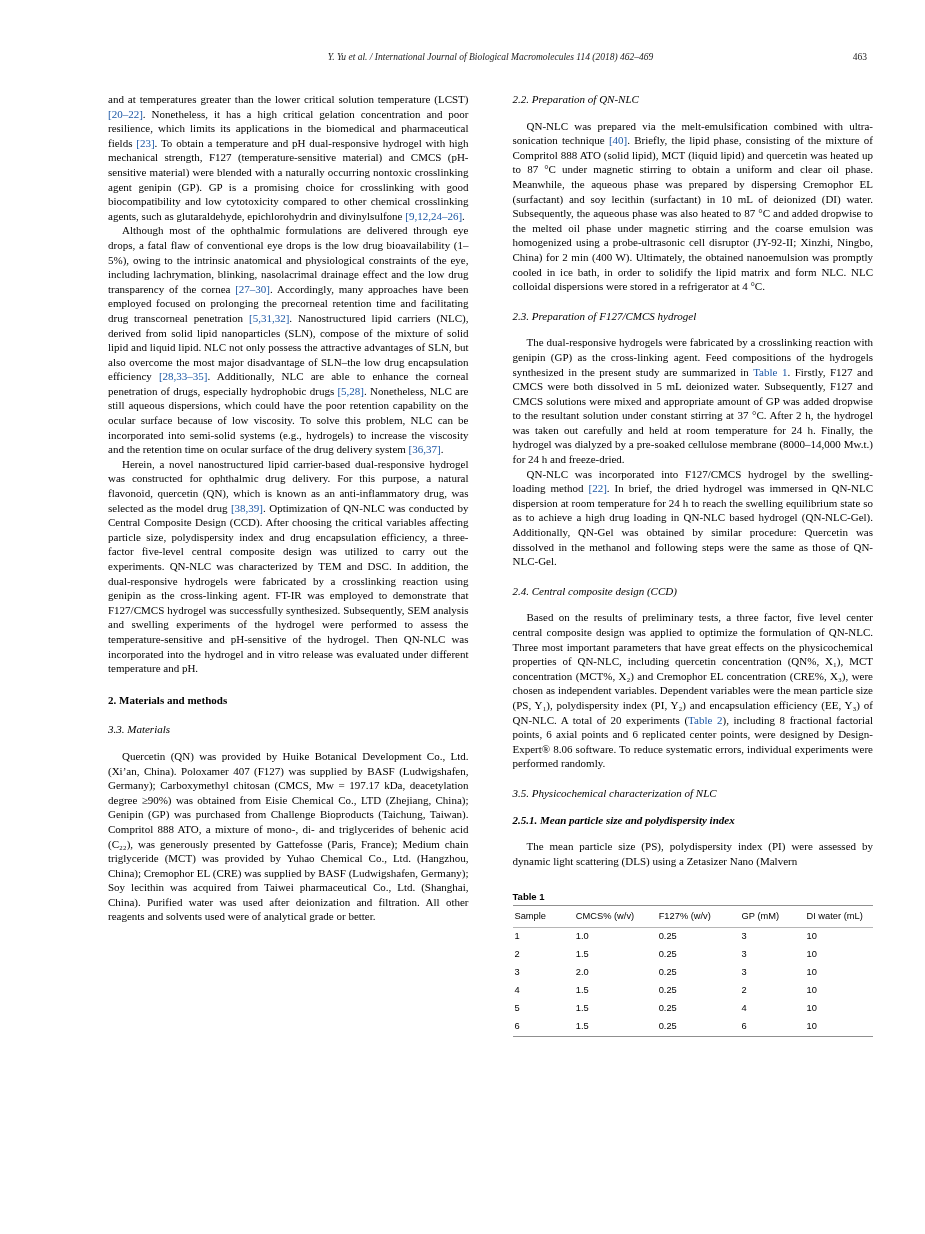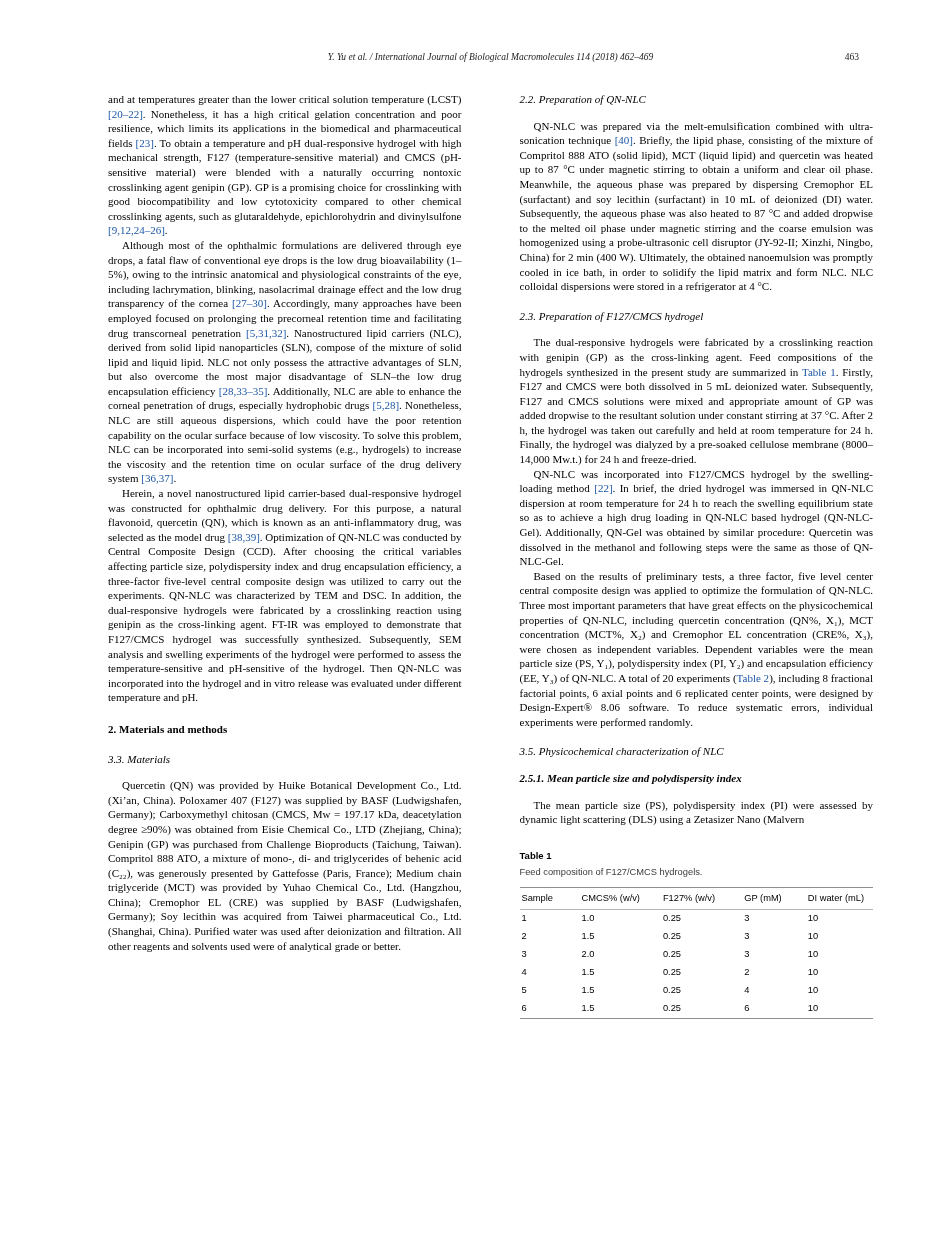--- a/index.html
+++ b/index.html
@@ -12,24 +12,24 @@
   .page { padding:52px 52px 30px 108px; }
 
   .running-head {
     position:relative; height:14px; margin-bottom:26px;
     font-size:9.5px; color:#1a1a1a;
   }
   .running-title {
     display:block; text-align:center; font-style:italic;
   }
   .page-number {
-    position:absolute; right:14px; top:0; font-style:normal;
+    position:absolute; right:6px; top:0; font-style:normal;
   }
 
-  .columns { display:flex; gap:58px; }
+  .columns { display:flex; gap:44px; }
   .col { width:384px; font-size:11px; line-height:14.6px; text-align:justify; }
 
   p.para { text-indent:14px; }
   p.cont { text-indent:0; }
 
   h2.section {
     font-size:11px; font-weight:bold; margin:17px 0 13px; text-align:left;
   }
   h3.subsection {
     font-size:11px; font-weight:normal; font-style:italic; margin:15px 0 12px; text-align:left;
@@ -83,29 +83,29 @@
     </div>
 
     <div class="col">
       <h3 class="subsection first">2.2. Preparation of QN-NLC</h3>
       <p class="para">QN-NLC was prepared via the melt-emulsification combined with ultra-sonication technique <span class="cite">[40]</span>. Briefly, the lipid phase, consisting of the mixture of Compritol 888 ATO (solid lipid), MCT (liquid lipid) and quercetin was heated up to 87 °C under magnetic stirring to obtain a uniform and clear oil phase. Meanwhile, the aqueous phase was prepared by dispersing Cremophor EL (surfactant) and soy lecithin (surfactant) in 10 mL of deionized (DI) water. Subsequently, the aqueous phase was also heated to 87 °C and added dropwise to the melted oil phase under magnetic stirring and the coarse emulsion was homogenized using a probe-ultrasonic cell disruptor (JY-92-II; Xinzhi, Ningbo, China) for 2 min (400 W). Ultimately, the obtained nanoemulsion was promptly cooled in ice bath, in order to solidify the lipid matrix and form NLC. NLC colloidal dispersions were stored in a refrigerator at 4 °C.</p>
 
       <h3 class="subsection">2.3. Preparation of F127/CMCS hydrogel</h3>
       <p class="para">The dual-responsive hydrogels were fabricated by a crosslinking reaction with genipin (GP) as the cross-linking agent. Feed compositions of the hydrogels synthesized in the present study are summarized in <span class="cite">Table 1</span>. Firstly, F127 and CMCS were both dissolved in 5 mL deionized water. Subsequently, F127 and CMCS solutions were mixed and appropriate amount of GP was added dropwise to the resultant solution under constant stirring at 37 °C. After 2 h, the hydrogel was taken out carefully and held at room temperature for 24 h. Finally, the hydrogel was dialyzed by a pre-soaked cellulose membrane (8000–14,000 Mw.t.) for 24 h and freeze-dried.</p>
       <p class="para">QN-NLC was incorporated into F127/CMCS hydrogel by the swelling-loading method <span class="cite">[22]</span>. In brief, the dried hydrogel was immersed in QN-NLC dispersion at room temperature for 24 h to reach the swelling equilibrium state so as to achieve a high drug loading in QN-NLC based hydrogel (QN-NLC-Gel). Additionally, QN-Gel was obtained by similar procedure: Quercetin was dissolved in the methanol and following steps were the same as those of QN-NLC-Gel.</p>
 
+      <h3 class="subsection">2.4. Central composite design (CCD)</h3>
       <p class="para">Based on the results of preliminary tests, a three factor, five level center central composite design was applied to optimize the formulation of QN-NLC. Three most important parameters that have great effects on the physicochemical properties of QN-NLC, including quercetin concentration (QN%, X₁), MCT concentration (MCT%, X₂) and Cremophor EL concentration (CRE%, X₃), were chosen as independent variables. Dependent variables were the mean particle size (PS, Y₁), polydispersity index (PI, Y₂) and encapsulation efficiency (EE, Y₃) of QN-NLC. A total of 20 experiments (<span class="cite">Table 2</span>), including 8 fractional factorial points, 6 axial points and 6 replicated center points, were designed by Design-Expert® 8.06 software. To reduce systematic errors, individual experiments were performed randomly.</p>
 
       <h3 class="subsection">3.5. Physicochemical characterization of NLC</h3>
       <h4 class="subsubsection">2.5.1. Mean particle size and polydispersity index</h4>
       <p class="para">The mean particle size (PS), polydispersity index (PI) were assessed by dynamic light scattering (DLS) using a Zetasizer Nano (Malvern</p>
 
       <div class="table-block">
         <div class="table-label">Table 1</div>
-        <div class="table-caption">Feed composition of F127/CMCS hydrogels.</div>
         <table class="t1">
           <thead>
               <tr>
                 <th>Sample</th>
                 <th>CMCS% (w/v)</th>
                 <th>F127% (w/v)</th>
                 <th>GP (mM)</th>
                 <th>DI water (mL)</th>
               </tr>
             </thead>

